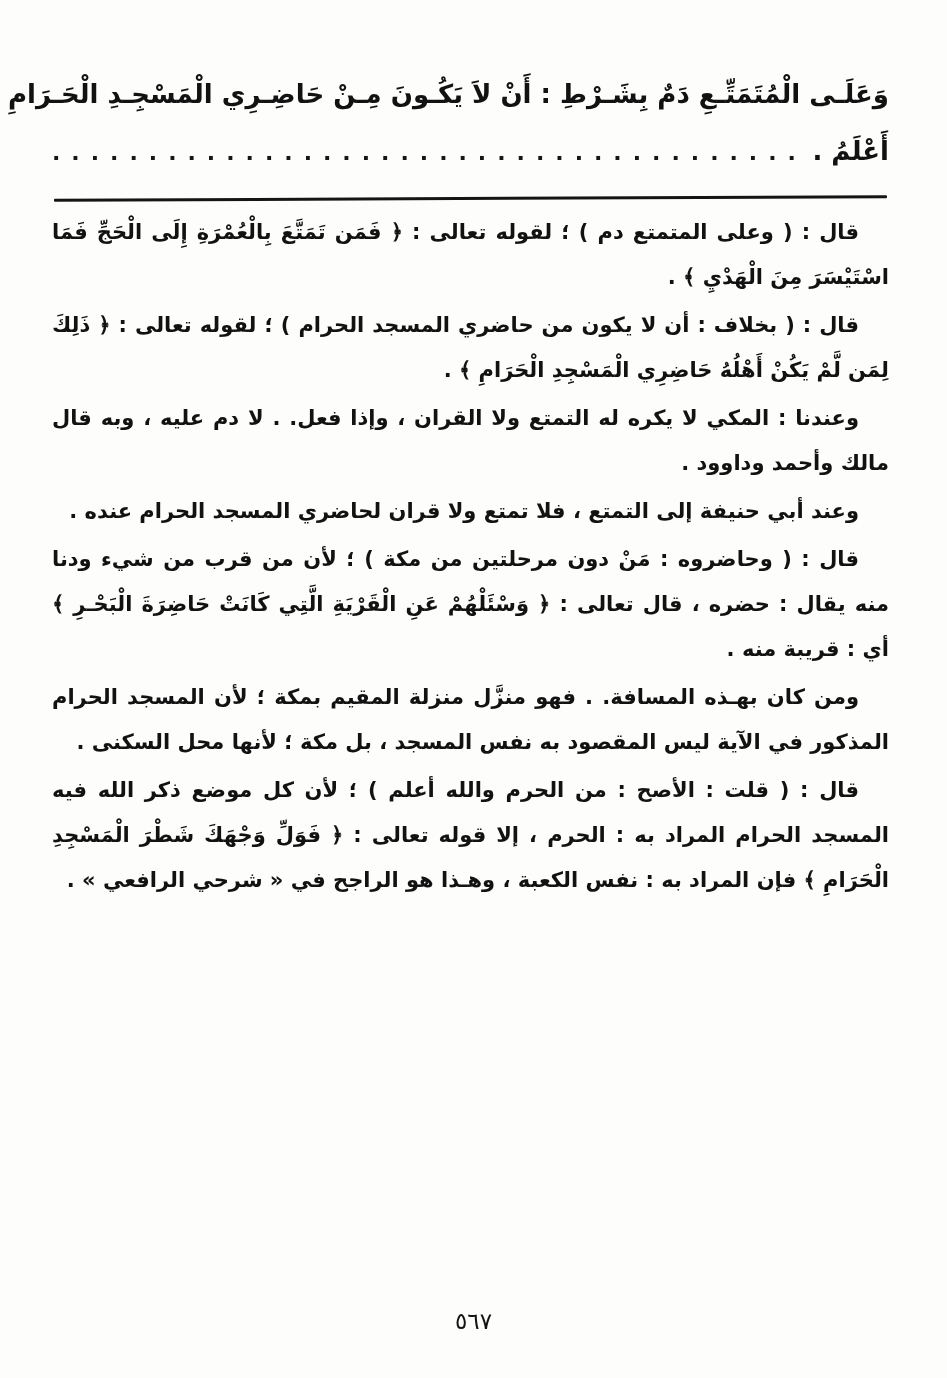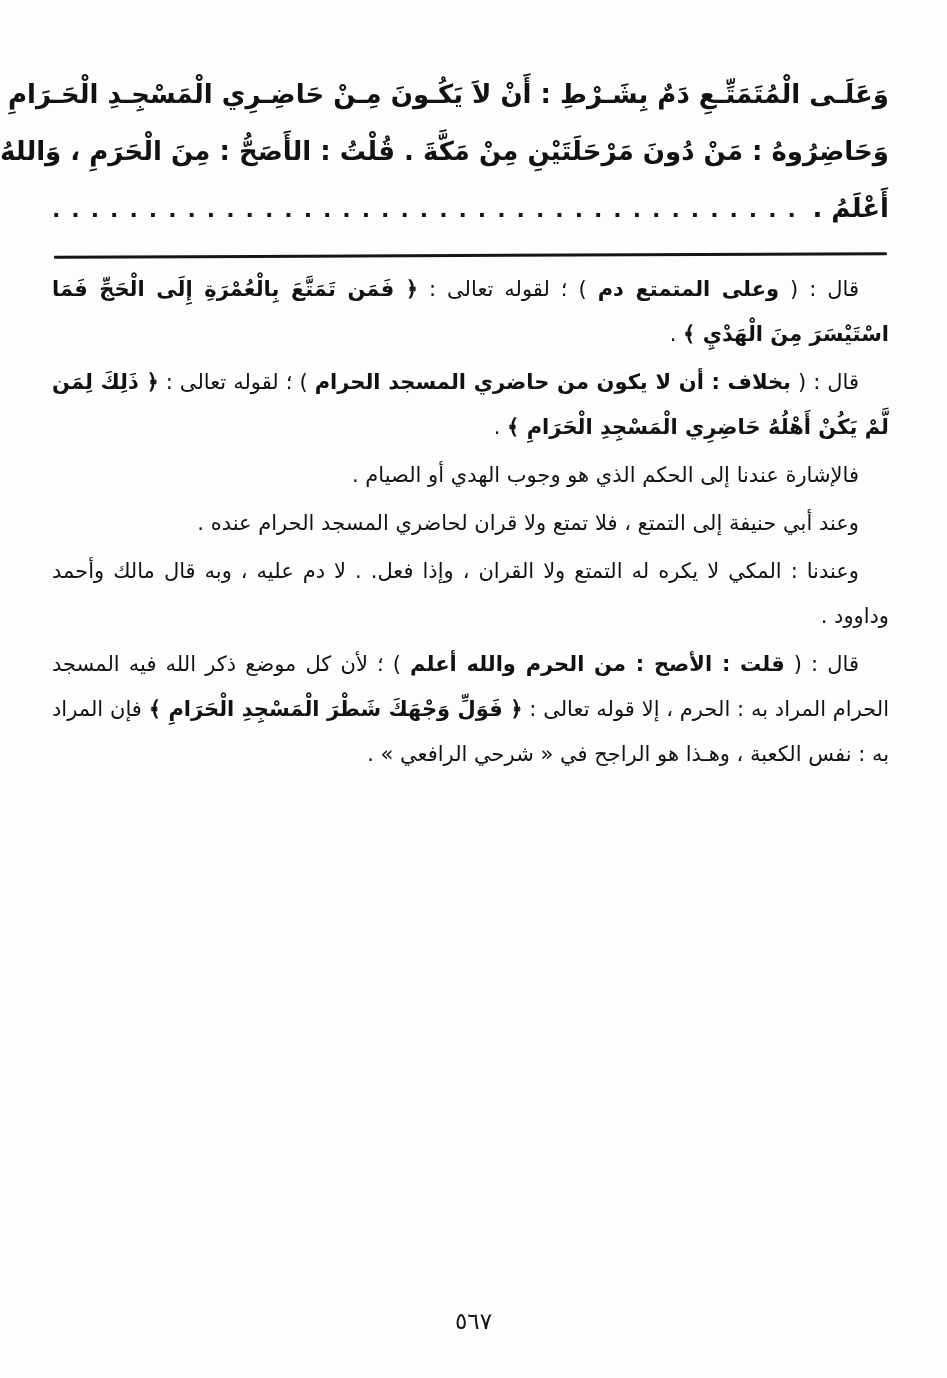--- a/index.html
+++ b/index.html
@@ -58,21 +58,21 @@
   .commentary{
     margin-top:10px;
     font-size:21px;
     line-height:45px;
   }
   .para{
     margin:0 0 3px 0;
     text-align:justify;
     text-indent:30px;
   }
-  .seg-normal{font-weight:normal;}
+  .seg-normal{font-weight:bold;}
   .seg-bold{font-weight:bold;margin-top:19px;}
   .seg-quran{
     font-weight:bold;
     letter-spacing:-0.2px;
   }
   
   .footer{
     position:absolute;
     left:0;right:0;
     bottom:44px;
@@ -84,35 +84,35 @@
     color:#141414;
   }
 </style>
 </head>
 <body>
 
 <div class="page">
 
   <div class="matn">
     <div class="matn-line">وَعَلَـى الْمُتَمَتِّـعِ دَمٌ بِشَـرْطِ : أَنْ لاَ يَكُـونَ مِـنْ حَاضِـرِي الْمَسْجِـدِ الْحَـرَامِ ،</div>
-    <div class="matn-line">وَحَاضِرُوهُ : مَنْ دُونَ مَرْحَلَتَيْنِ مِنْ مَكَّةَ . قُلْتُ : الأَصَحُّ : مِنَ الْحَرَمِ ، وَاللهُ</div>
     <div class="matn-last">
       <span class="word">أَعْلَمُ .</span>
       <span class="dots">........................................................</span>
     </div>
   </div>
 
   <div class="rule"></div>
 
   <div class="commentary">
       <p class="para"><span class="seg-normal">قال : ( </span><span class="seg-bold">وعلى المتمتع دم</span><span class="seg-normal"> ) ؛ لقوله تعالى : </span><span class="seg-quran">﴿ فَمَن تَمَتَّعَ بِالْعُمْرَةِ إِلَى الْحَجِّ فَمَا اسْتَيْسَرَ مِنَ الْهَدْيِ ﴾</span><span class="seg-normal"> .</span></p>
       <p class="para"><span class="seg-normal">قال : ( </span><span class="seg-bold">بخلاف : أن لا يكون من حاضري المسجد الحرام</span><span class="seg-normal"> ) ؛ لقوله تعالى : </span><span class="seg-quran">﴿ ذَلِكَ لِمَن لَّمْ يَكُنْ أَهْلُهُ حَاضِرِي الْمَسْجِدِ الْحَرَامِ ﴾</span><span class="seg-normal"> .</span></p>
-      <p class="para"><span class="seg-normal">فالإشارة عندنا إلى الحكم الذي هو وجوب الهدي أو الصيام .</span></p>
+      <p class="para"><span class="seg-normal">وعندنا : المكي لا يكره له التمتع ولا القران ، وإذا فعل. . لا دم عليه ، وبه قال مالك وأحمد وداوود .</span></p>
       <p class="para"><span class="seg-normal">وعند أبي حنيفة إلى التمتع ، فلا تمتع ولا قران لحاضري المسجد الحرام عنده .</span></p>
-      <p class="para"><span class="seg-normal">وعندنا : المكي لا يكره له التمتع ولا القران ، وإذا فعل. . لا دم عليه ، وبه قال مالك وأحمد وداوود .</span></p>
+      <p class="para"><span class="seg-normal">قال : ( </span><span class="seg-bold">وحاضروه : مَنْ دون مرحلتين من مكة</span><span class="seg-normal"> ) ؛ لأن من قرب من شيء ودنا منه يقال : حضره ، قال تعالى : </span><span class="seg-quran">﴿ وَسْئَلْهُمْ عَنِ الْقَرْيَةِ الَّتِي كَانَتْ حَاضِرَةَ الْبَحْـرِ ﴾</span><span class="seg-normal"> أي : قريبة منه .</span></p>
+      <p class="para"><span class="seg-normal">ومن كان بهـذه المسافة. . فهو منزَّل منزلة المقيم بمكة ؛ لأن المسجد الحرام المذكور في الآية ليس المقصود به نفس المسجد ، بل مكة ؛ لأنها محل السكنى .</span></p>
       <p class="para"><span class="seg-normal">قال : ( </span><span class="seg-bold">قلت : الأصح : من الحرم والله أعلم</span><span class="seg-normal"> ) ؛ لأن كل موضع ذكر الله فيه المسجد الحرام المراد به : الحرم ، إلا قوله تعالى : </span><span class="seg-quran">﴿ فَوَلِّ وَجْهَكَ شَطْرَ الْمَسْجِدِ الْحَرَامِ ﴾</span><span class="seg-normal"> فإن المراد به : نفس الكعبة ، وهـذا هو الراجح في « شرحي الرافعي » .</span></p>
     </div>
 
   <div class="footer">
     <span class="page-number">٥٦٧</span>
   </div>
 
 </div>
 
 </body></html>

